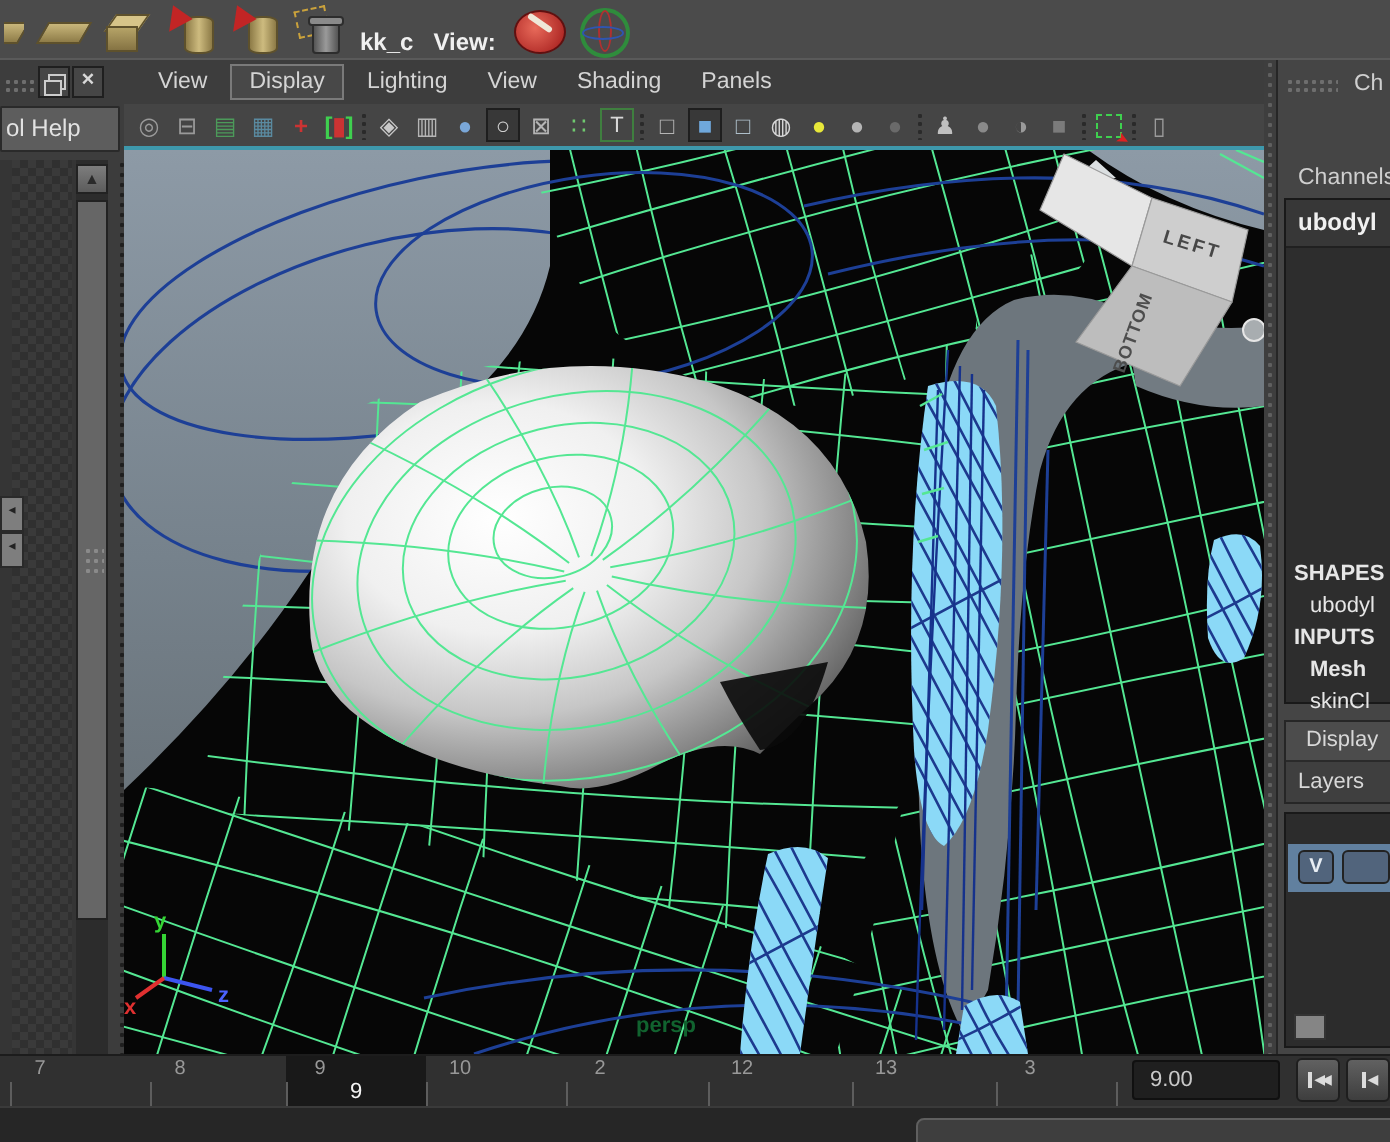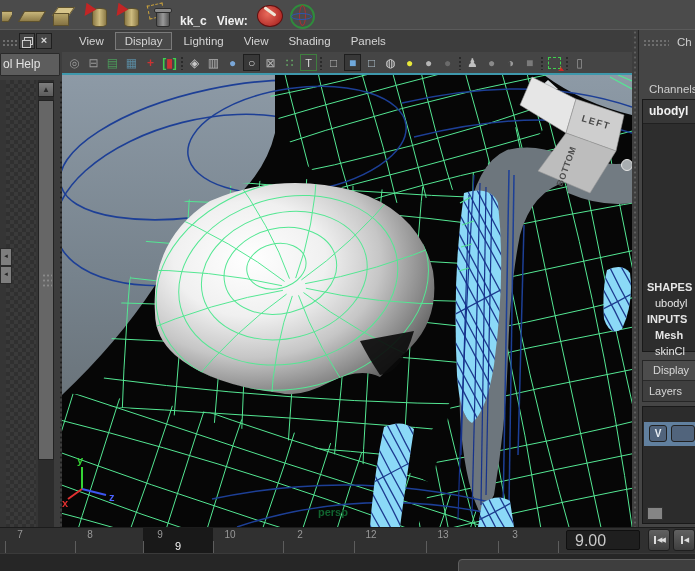--- a/index.html
+++ b/index.html
@@ -93,21 +93,21 @@
   #lay-up{position:absolute;left:4px;bottom:3px;width:14px;height:11px;background:#858585;border:1px solid #333;}
 
   
   #timerow{left:0;top:527px;width:695px;height:26px;background:#303030;border-top:1px solid #1c1c1c;box-sizing:border-box;}
   #timeline{position:absolute;left:0;top:0;width:560px;height:26px;}
   .frame-num{position:absolute;top:1px;width:30px;text-align:center;color:#989898;font-size:10px;}
   .tick{position:absolute;top:13px;width:1px;height:12px;background:#5d5d5d;}
   #curframe{position:absolute;left:143px;top:0;width:70px;height:26px;background:#191919;}
   #curframe-label{position:absolute;left:0;top:12px;width:70px;text-align:center;color:#f4f4f4;font-size:11px;}
   #timefield{position:absolute;left:566px;top:2px;width:74px;height:20px;background:#1f1f1f;border:1px solid #101010;border-radius:2px;
-             color:#c9c9c9;font-size:16px;line-height:19px;padding-left:8px;box-sizing:border-box;}
+             color:#c9c9c9;font-size:11px;line-height:19px;padding-left:8px;box-sizing:border-box;}
   .pbtn{position:absolute;top:1px;width:22px;height:22px;background:linear-gradient(#616161,#3e3e3e);border:1px solid #1e1e1e;border-radius:3px;
         box-sizing:border-box;display:flex;align-items:center;justify-content:center;gap:0px;color:#dcdcdc;}
   .pbar{width:2px;height:8px;background:#dcdcdc;margin-right:1px;}
   .ptri{font-size:7px;letter-spacing:-2px;}
   #rangerow{left:0;top:553px;width:695px;height:18px;background:#262626;border-top:1px solid #3a3a3a;box-sizing:border-box;}
   #rangebox{position:absolute;left:458px;top:5px;width:240px;height:16px;background:#3e3e3e;border:1px solid #5f5f5f;border-radius:4px;}
 </style>
 </head>
 <body>
 

